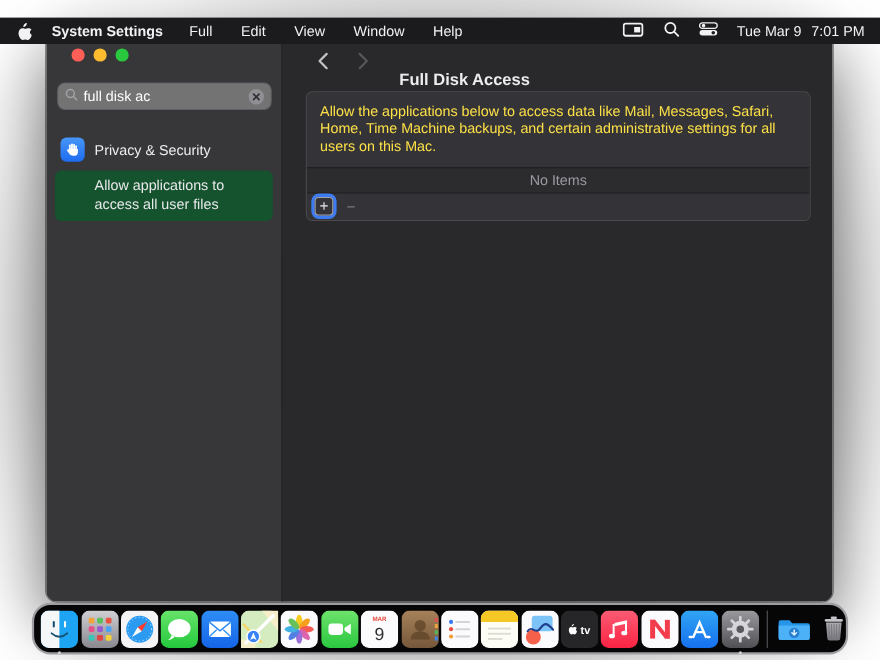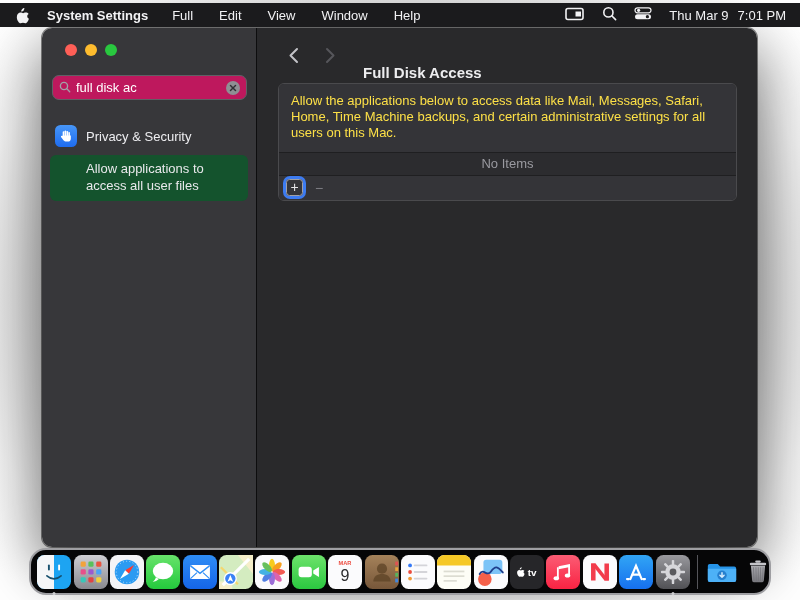--- a/index.html
+++ b/index.html
@@ -5,21 +5,21 @@
   * { margin:0; padding:0; box-sizing:border-box; }
   html,body { width:800px; height:600px; overflow:hidden; }
   body {
     font-family:"Liberation Sans","DejaVu Sans",sans-serif;
     background: radial-gradient(ellipse 520px 420px at 400px 300px, #8f8f8f 0%, #c2c2c2 55%, #f2f2f2 85%, #ffffff 100%);
     position:relative;
   }
 
   
   .menubar {
-    position:absolute; top:3px; left:0; width:800px; height:24px;
+    position:absolute; top:16px; left:0; width:800px; height:24px;
     background:#1b1b1d; color:#f2f2f4; display:flex; align-items:center;
     padding:0 14px; font-size:13px; z-index:50;
   }
   .menubar .apple { display:flex; align-items:center; margin-right:18px; }
   .menubar .appname { font-weight:bold; margin-right:24px; }
   .menubar .mitem { margin-right:26px; }
   .menubar .right { margin-left:auto; display:flex; align-items:center; gap:17px; }
   .menubar .dt { display:flex; gap:9px; }
 
   
@@ -30,21 +30,21 @@
   }
   .sidebar {
     width:215px; background:#37373a; border-right:1px solid #0d0d0e;
     display:flex; flex-direction:column;
   }
   .traffic { display:flex; gap:8px; margin:16px 0 0 23px; }
   .tl { width:12px; height:12px; border-radius:50%; }
   .tl.red{ background:#ff5f57; } .tl.yellow{ background:#febc2e; } .tl.green{ background:#29c83f; }
 
   .searchfield {
-    margin:19px 9px 0 10px; height:25px; background:#be185d;
+    margin:19px 9px 0 10px; height:25px; background:#737373;
     border:1px solid #606065; border-radius:7px;
     display:flex; align-items:center; padding:0 6px; gap:5px;
   }
   .searchfield input {
     flex:1; background:transparent; border:none; outline:none;
     color:#ffffff; font-size:13px; font-family:inherit; min-width:0;
   }
   .clearbtn {
     width:14px; height:14px; border-radius:50%; background:#8f8f94;
     display:grid; place-items:center; flex:none; cursor:default;
@@ -139,21 +139,21 @@
     </span>
     <span>
       <svg width="18" height="13" viewBox="0 0 18 13" fill="none">
         <rect x="1" y="0.8" width="16" height="5" rx="2.5" stroke="#f2f2f4" stroke-width="1.2"></rect>
         <circle cx="4.6" cy="3.3" r="1.6" fill="#f2f2f4"></circle>
         <rect x="1" y="7.2" width="16" height="5" rx="2.5" fill="#f2f2f4"></rect>
         <circle cx="13.4" cy="9.7" r="1.6" fill="#1b1b1d"></circle>
       </svg>
     </span>
     <span class="dt">
-      <span>Thu Mar 9</span>
+      <span>Tue Mar 9</span>
       <span>7:01 PM</span>
     </span>
   </span>
 </div>
 
 <div class="window">
 
   <div class="sidebar">
     <div class="traffic">
       <span class="tl red"></span>

